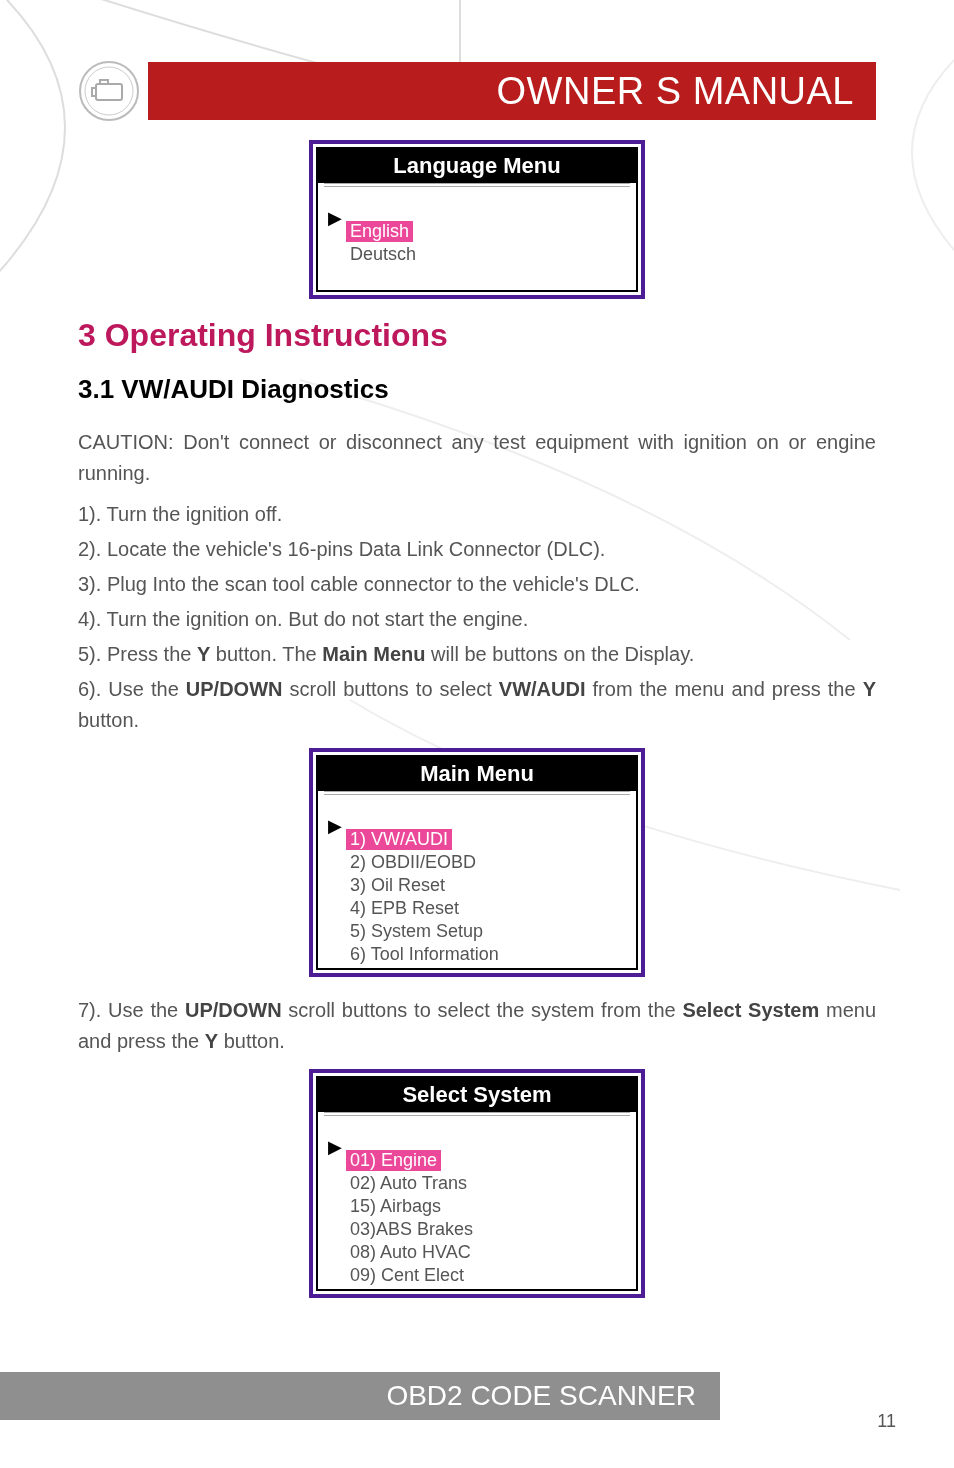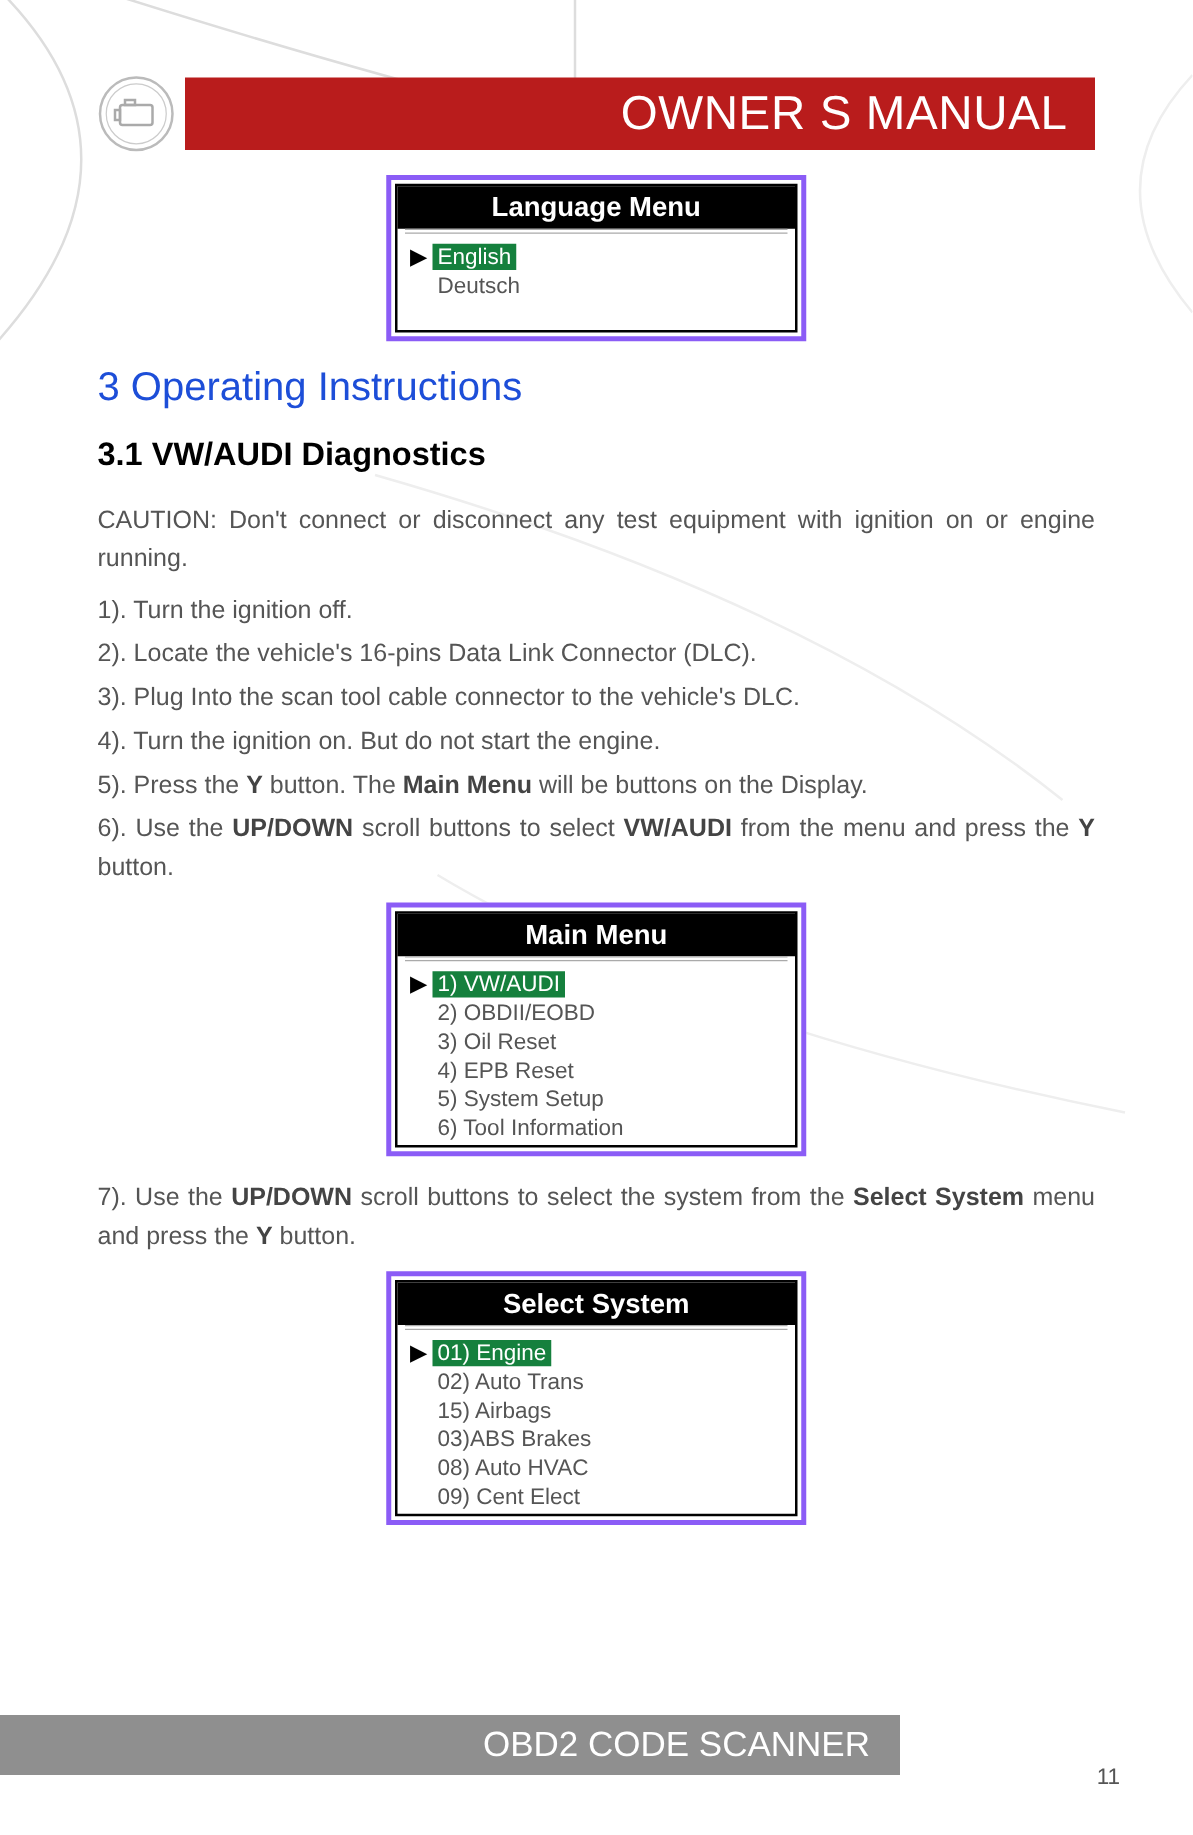--- a/index.html
+++ b/index.html
@@ -44,21 +44,21 @@
   }
   .header-strip h1 {
     color: #fff;
     font-size: 38px;
     letter-spacing: 0.5px;
     font-weight: 400;
     font-stretch: condensed;
   }
   
   .screen {
-    border: 4px solid #8b5cf6;
+    border: 4px solid #4c1d95;
     background: #fff;
     width: 336px;
     margin: 0 auto 18px auto;
     position: relative;
   }
   .screen-inner {
     border: 2px solid #000;
     margin: 3px;
   }
   .screen-title {
@@ -89,33 +89,34 @@
   }
   .screen-row .ptr {
     width: 18px;
     display: inline-block;
     color: #000;
   }
   .screen-row .lbl {
     padding: 0 4px;
   }
   .screen-row.sel .lbl {
-    background: #15803d;
+    background: #ec4899;
     color: #fff;
+    margin-top: 27px;
   }
   .screen-lang { width: 336px; min-height: 120px; }
   .screen-lang .screen-body { min-height: 70px; padding-bottom: 24px; }
 
   
   h2.sec {
     font-size: 32px;
-    font-weight: 400;
+    font-weight: 700;
     margin: 14px 0 18px 0;
     font-family: Arial, sans-serif;
-    color: #1d4ed8;
+    color: #be185d;
   }
   h3.sub {
     font-size: 26px;
     font-weight: 700;
     margin: 20px 0 22px 0;
     font-stretch: condensed;
   }
   h4.subsub {
     font-size: 24px;
     font-weight: 700;

